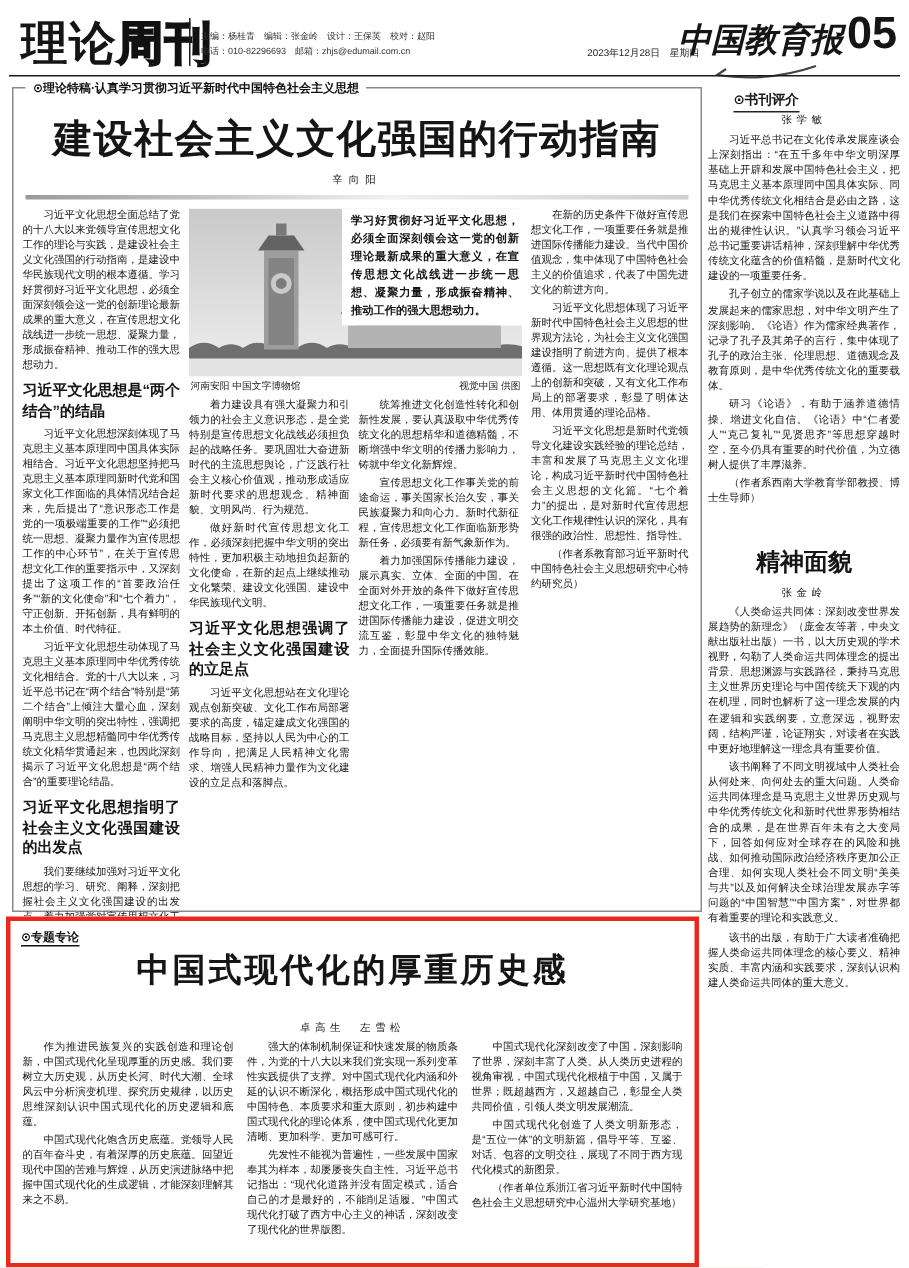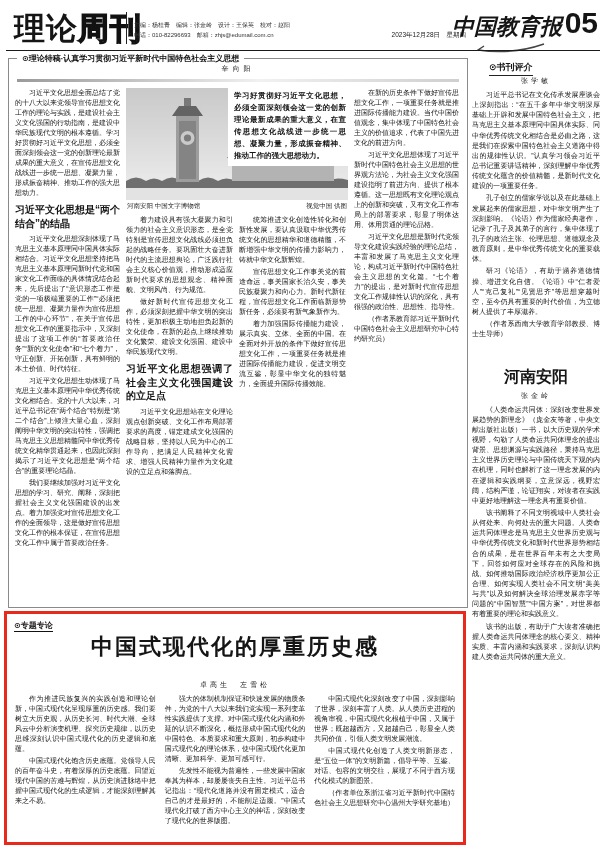--- a/index.html
+++ b/index.html
@@ -71,30 +71,32 @@
     <div class="paper-name">中国教育报</div>
     <div class="page-no">05</div>
     <svg class="swoosh" width="74" height="14">
       <path d="M72 2 Q40 13 6 8 L12 4" stroke="#444" stroke-width="1.5" fill="none"></path>
     </svg>
   </header>
   <div class="masthead-rule"></div>
 
   <section class="main-box">
     <span class="box-label">⊙理论特稿·认真学习贯彻习近平新时代中国特色社会主义思想</span>
+    <h1 class="main-headline">建设社会主义文化强国的行动指南</h1>
     <div class="main-byline">辛向阳</div>
     <div class="grad-bar"></div>
 
     <div class="main-content">
 
       <div class="ncol">
         <p>习近平文化思想全面总结了党的十八大以来党领导宣传思想文化工作的理论与实践，是建设社会主义文化强国的行动指南，是建设中华民族现代文明的根本遵循。学习好贯彻好习近平文化思想，必须全面深刻领会这一党的创新理论最新成果的重大意义，在宣传思想文化战线进一步统一思想、凝聚力量，形成振奋精神、推动工作的强大思想动力。</p>
         <div class="subhead">习近平文化思想是“两个结合”的结晶</div>
         <p>习近平文化思想深刻体现了马克思主义基本原理同中国具体实际相结合。习近平文化思想坚持把马克思主义基本原理同新时代党和国家文化工作面临的具体情况结合起来，先后提出了“意识形态工作是党的一项极端重要的工作”“必须把统一思想、凝聚力量作为宣传思想工作的中心环节”，在关于宣传思想文化工作的重要指示中，又深刻提出了这项工作的“首要政治任务”“新的文化使命”和“七个着力”，守正创新、开拓创新，具有鲜明的本土价值、时代特征。</p>
         <p>习近平文化思想生动体现了马克思主义基本原理同中华优秀传统文化相结合。党的十八大以来，习近平总书记在“两个结合”特别是“第二个结合”上倾注大量心血，深刻阐明中华文明的突出特性，强调把马克思主义思想精髓同中华优秀传统文化精华贯通起来，也因此深刻揭示了习近平文化思想是“两个结合”的重要理论结晶。</p>
+        <div class="subhead">习近平文化思想指明了社会主义文化强国建设的出发点</div>
         <p>我们要继续加强对习近平文化思想的学习、研究、阐释，深刻把握社会主义文化强国建设的出发点。着力加强党对宣传思想文化工作的全面领导，这是做好宣传思想文化工作的根本保证，在宣传思想文化工作中属于首要政治任务。</p>
       </div>
 
       <div class="midcol">
         <div class="photo-wrap">
           <svg viewBox="0 0 222 112" preserveAspectRatio="none">
             <defs>
               <linearGradient id="sky" x1="0" y1="0" x2="0" y2="1">
                 <stop offset="0" stop-color="#c9c9c9"></stop>
                   <stop offset="1" stop-color="#efefef"></stop>
@@ -165,21 +167,21 @@
     <div class="side-byline">张学敏</div>
     <div class="scol s1">
       <p>习近平总书记在文化传承发展座谈会上深刻指出：“在五千多年中华文明深厚基础上开辟和发展中国特色社会主义，把马克思主义基本原理同中国具体实际、同中华优秀传统文化相结合是必由之路，这是我们在探索中国特色社会主义道路中得出的规律性认识。”认真学习领会习近平总书记重要讲话精神，深刻理解中华优秀传统文化蕴含的价值精髓，是新时代文化建设的一项重要任务。</p>
       <p>孔子创立的儒家学说以及在此基础上发展起来的儒家思想，对中华文明产生了深刻影响。《论语》作为儒家经典著作，记录了孔子及其弟子的言行，集中体现了孔子的政治主张、伦理思想、道德观念及教育原则，是中华优秀传统文化的重要载体。</p>
       <p>研习《论语》，有助于涵养道德情操、增进文化自信。《论语》中“仁者爱人”“克己复礼”“见贤思齐”等思想穿越时空，至今仍具有重要的时代价值，为立德树人提供了丰厚滋养。</p>
       <p>（作者系西南大学教育学部教授、博士生导师）</p>
     </div>
 
     <h3 class="side-title">
       <br>
-      <span>河南安阳</span>
+      <span>精神面貌</span>
     </h3>
     <div class="side-byline">张金岭</div>
     <div class="scol s2">
       <p>《人类命运共同体：深刻改变世界发展趋势的新理念》（庞金友等著，中央文献出版社出版）一书，以大历史观的学术视野，勾勒了人类命运共同体理念的提出背景、思想渊源与实践路径，秉持马克思主义世界历史理论与中国传统天下观的内在机理，同时也解析了这一理念发展的内在逻辑和实践纲要，立意深远，视野宏阔，结构严谨，论证翔实，对读者在实践中更好地理解这一理念具有重要价值。</p>
       <p>该书阐释了不同文明视域中人类社会从何处来、向何处去的重大问题。人类命运共同体理念是马克思主义世界历史观与中华优秀传统文化和新时代世界形势相结合的成果，是在世界百年未有之大变局下，回答如何应对全球存在的风险和挑战、如何推动国际政治经济秩序更加公正合理、如何实现人类社会不同文明“美美与共”以及如何解决全球治理发展赤字等问题的“中国智慧”“中国方案”，对世界都有着重要的理论和实践意义。</p>
       <p>该书的出版，有助于广大读者准确把握人类命运共同体理念的核心要义、精神实质、丰富内涵和实践要求，深刻认识构建人类命运共同体的重大意义。</p>
     </div>
   </aside>
 
 </div>

